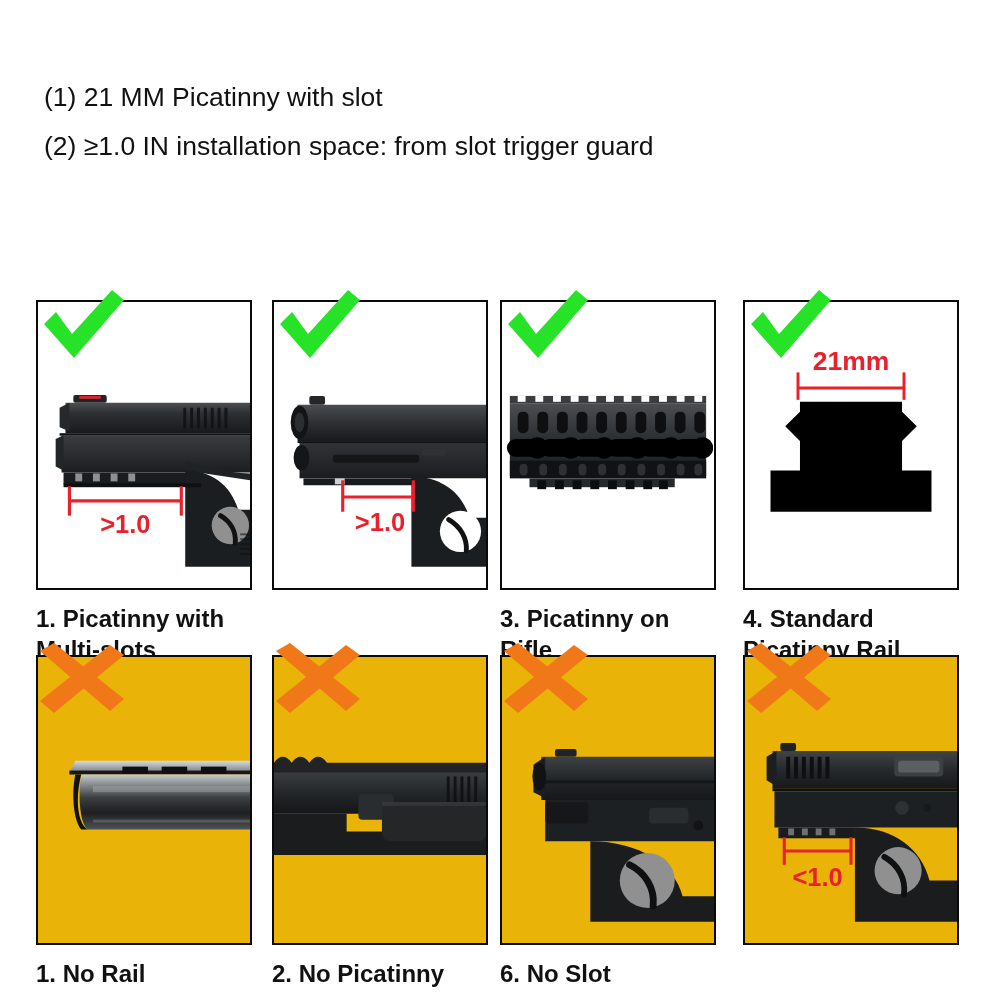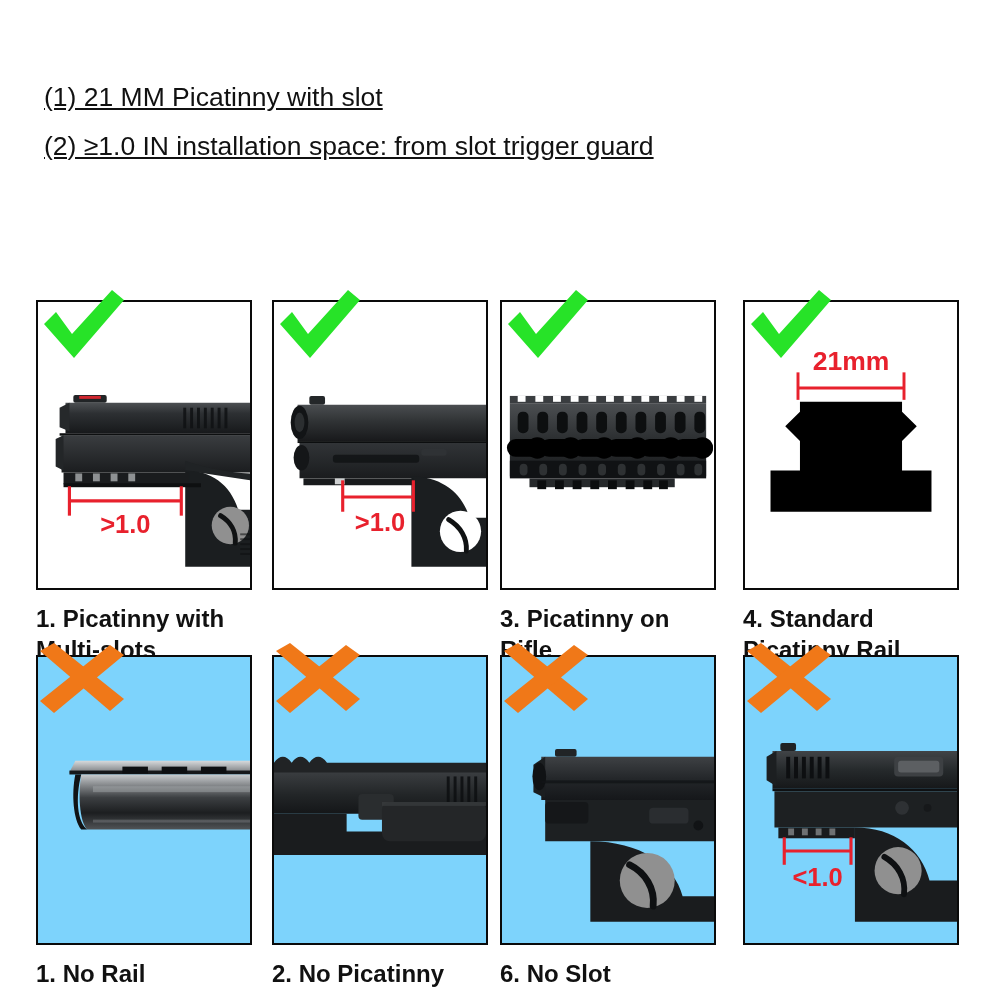--- a/index.html
+++ b/index.html
@@ -35,21 +35,20 @@
   }
   .req-list {
     margin-top: 26px;
   }
   .req-line {
     font-size: 26.5px;
     line-height: 1.0;
     color: #111111;
     margin-bottom: 22px;
     white-space: nowrap;
-    text-decoration: underline;
   }
 
   
   .grid-row {
     position: absolute;
     left: 0;
     width: 1000px;
   }
   #row-compatible { top: 300px; }
   #row-incompatible { top: 655px; }
@@ -66,21 +65,21 @@
   .panel {
     position: relative;
     width: 216px;
     height: 290px;
     border: 2px solid #0a0a0a;
     box-sizing: border-box;
     background: #ffffff;
     overflow: visible;
   }
   .panel.gray {
-    background: #7dd3fc;
+    background: #eab308;
     padding-left: 38px;
   }
   .panel-clip {
     position: absolute;
     inset: 0;
     overflow: hidden;
   }
 
   
   .mark {

